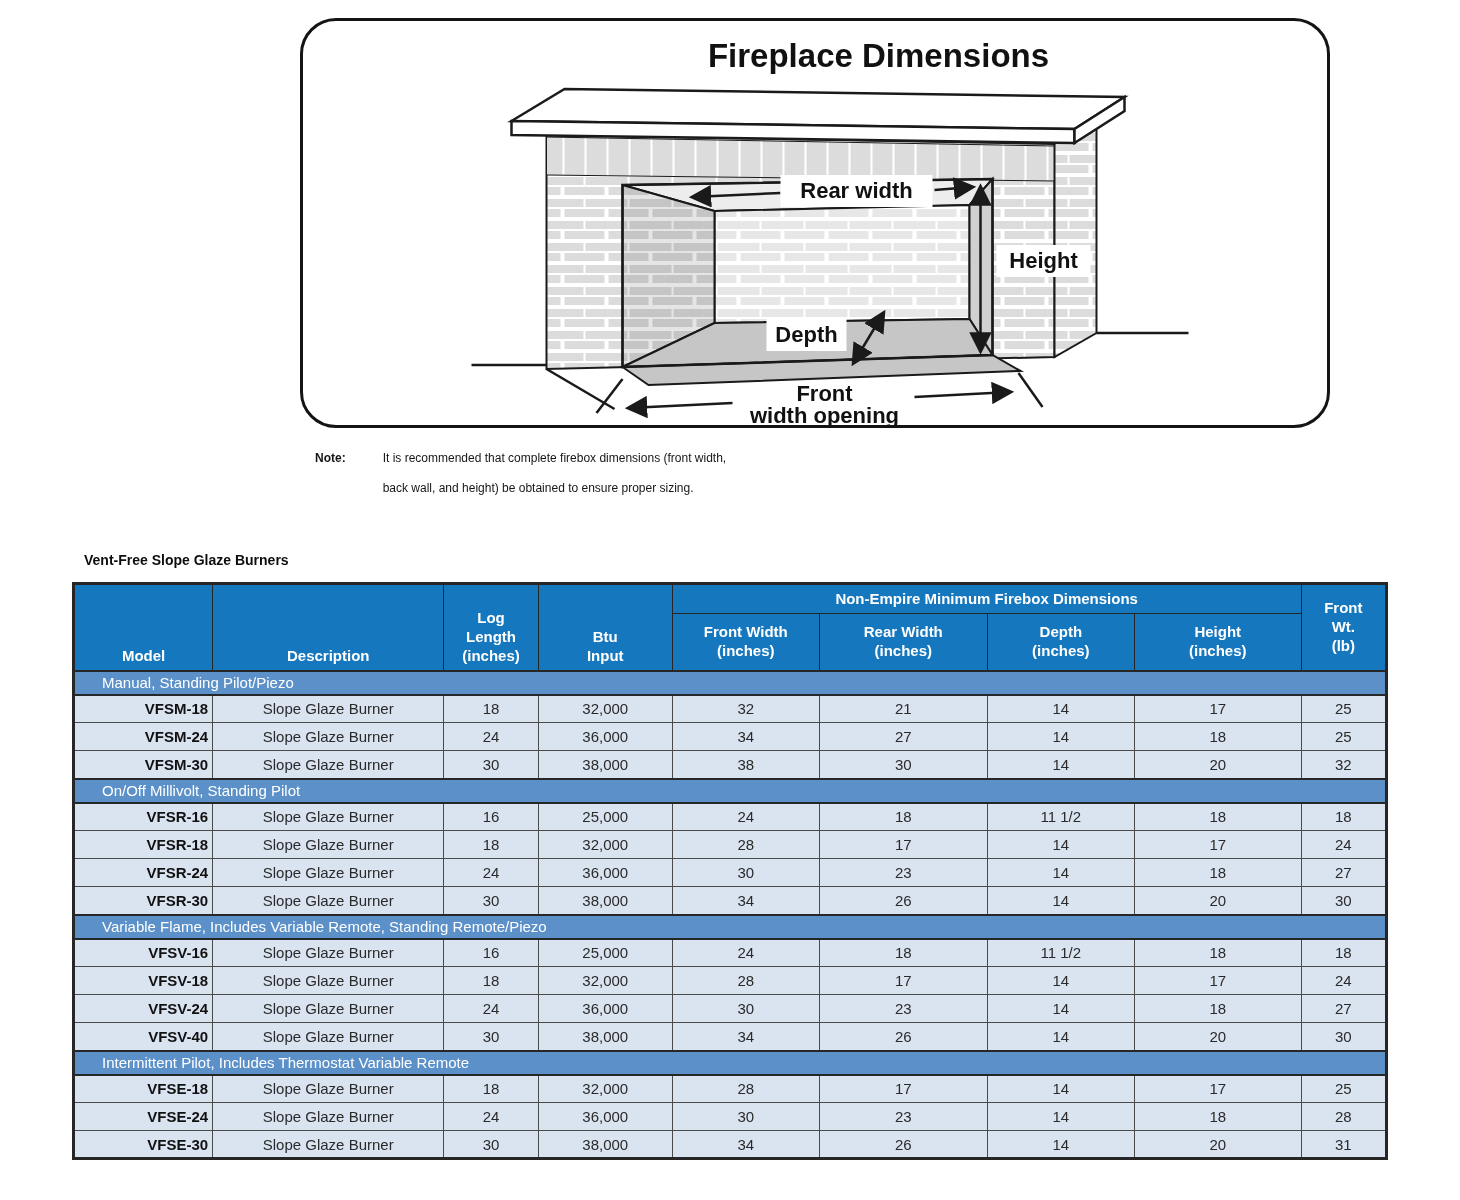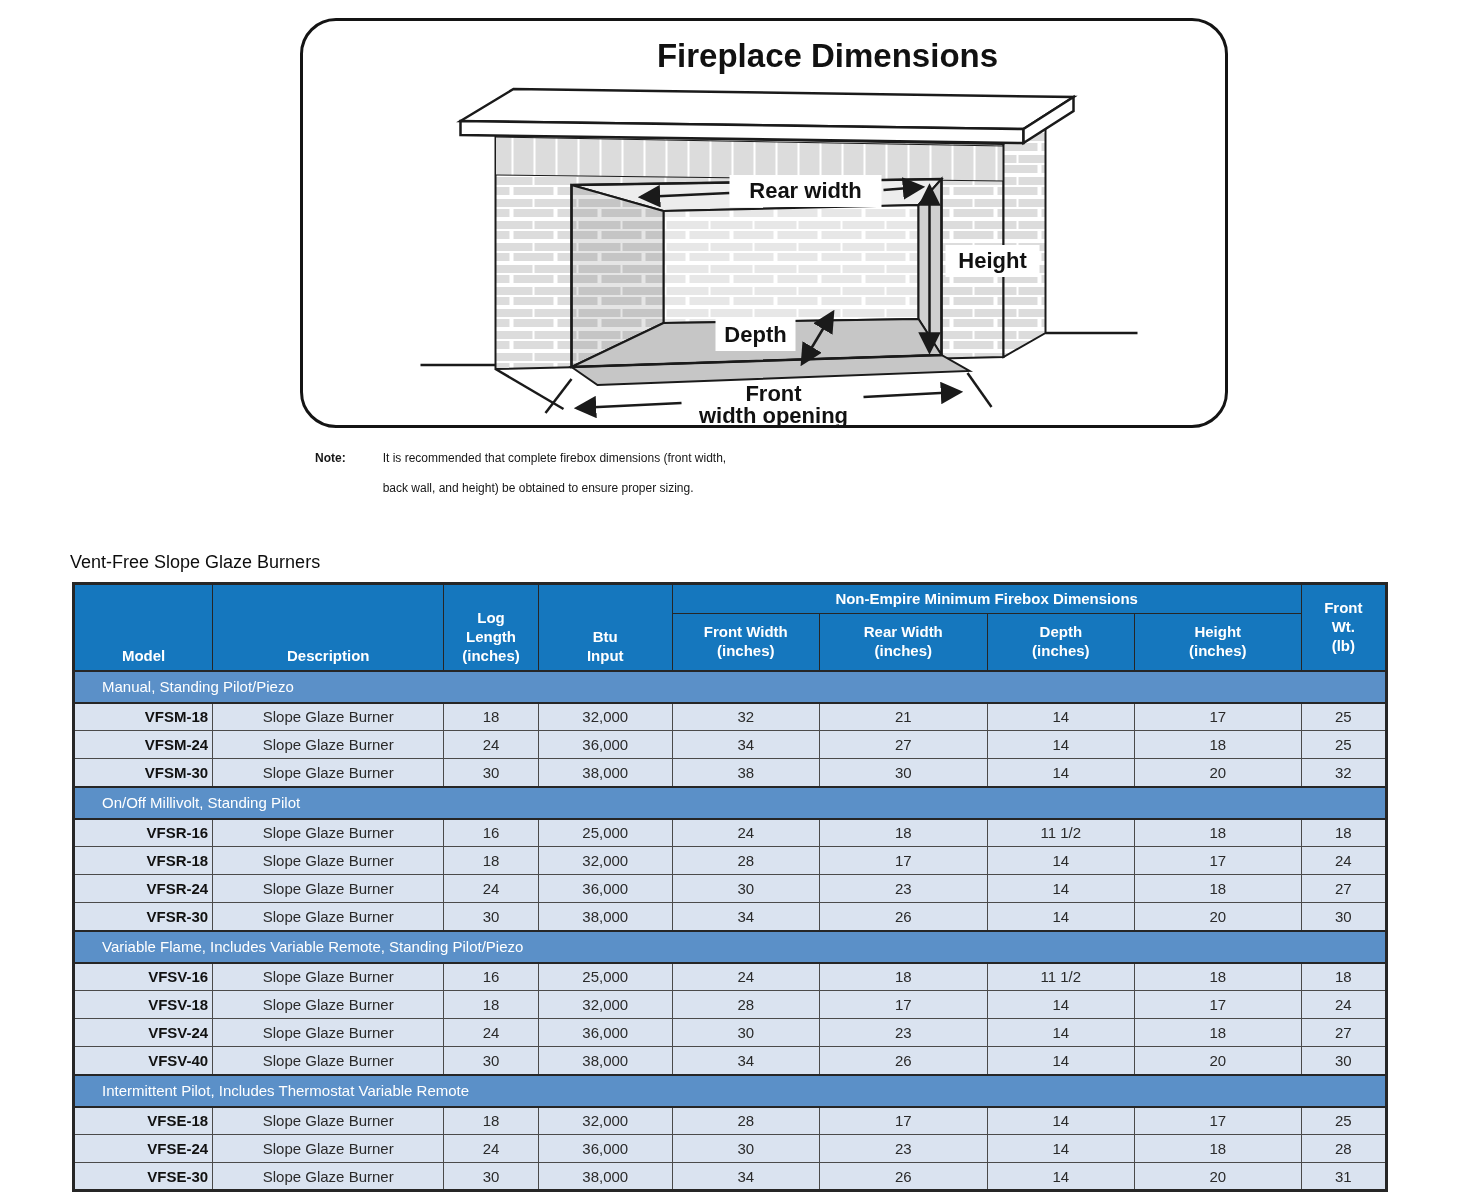--- a/index.html
+++ b/index.html
@@ -10,34 +10,34 @@
     --border-mid:#4a4a4a;
     --ink:#1a1a1a;
   }
   *{box-sizing:border-box;}
   html,body{margin:0;padding:0;}
   body{
     width:1460px;height:1200px;position:relative;background:#ffffff;
     font-family:"Liberation Sans","DejaVu Sans",sans-serif;color:var(--ink);
   }
   .diagram-box{
-    position:absolute;left:300px;top:18px;width:928px;height:410px;
+    position:absolute;left:300px;top:18px;width:1030px;height:410px;
     border:3px solid #141414;border-radius:36px;background:#ffffff;overflow:hidden;
   }
   .diagram-box svg{display:block;width:100%;height:100%;}
   .fig-title{font-size:33px;font-weight:bold;fill:#111;}
   .fig-label{font-size:22px;font-weight:bold;fill:#111;}
   .note{
     position:absolute;left:315px;top:443px;width:810px;
     display:flex;gap:14px;font-size:12px;line-height:30px;color:#161616;
   }
   .note-label{font-weight:bold;white-space:nowrap;}
   .note-text{white-space:pre-line;margin-left:23px;}
   .table-title{
-    position:absolute;left:70px;top:552px;font-size:18px;font-weight:normal;color:#0d0d0d;
+    position:absolute;left:84px;top:552px;font-size:14px;font-weight:bold;color:#0d0d0d;
   }
   table.burner-table{
     position:absolute;left:72px;top:582px;width:1316px;
     border-collapse:collapse;table-layout:fixed;
     border:3px solid var(--border-dark);
     font-size:15px;
   }
   .burner-table th{
     background:var(--header-bg);color:#ffffff;font-weight:bold;
     border:1.5px solid var(--border-dark);
@@ -48,21 +48,21 @@
   .th-model{text-align:left;padding-left:27px;}
   .th-group{height:30px;vertical-align:middle;}
   .th-sub{height:57px;vertical-align:middle;}
   .th-ship{vertical-align:middle;}
   .burner-table td{
     border:1px solid var(--border-mid);
     padding:0 4px;color:#2a2a2a;text-align:center;
   }
   tr.section-row td{
     background:var(--section-bg);color:#ffffff;text-align:left;
-    height:32px;padding-left:27px;font-size:15px;
+    height:24px;padding-left:27px;font-size:15px;
     border-top:2.5px solid var(--border-dark);border-bottom:2.5px solid var(--border-dark);
   }
   tr.data-row td{background:var(--row-bg);height:28px;}
   tr.data-row td.col-model{font-weight:bold;text-align:right;padding-left:27px;color:#111;}
 </style>
 </head>
 <body>
 
 <div class="diagram-box">
   <svg viewBox="0 0 857 404" aria-hidden="true">
@@ -257,21 +257,21 @@
         <td class="col-description">Slope Glaze Burner</td>
         <td class="col-log_length">30</td>
         <td class="col-btu_input">38,000</td>
         <td class="col-front_width">34</td>
         <td class="col-rear_width">26</td>
         <td class="col-depth">14</td>
         <td class="col-height">20</td>
         <td class="col-ship_wt">30</td>
       </tr>
       <tr class="section-row">
-        <td colspan="9">Variable Flame, Includes Variable Remote, Standing Pilot/Piezo</td>
+        <td colspan="9">Variable Flame, Includes Variable Remote, Standing Remote/Piezo</td>
       </tr>
       <tr class="data-row">
         <td class="col-model">VFSV-16</td>
         <td class="col-description">Slope Glaze Burner</td>
         <td class="col-log_length">16</td>
         <td class="col-btu_input">25,000</td>
         <td class="col-front_width">24</td>
         <td class="col-rear_width">18</td>
         <td class="col-depth">11 1/2</td>
         <td class="col-height">18</td>

